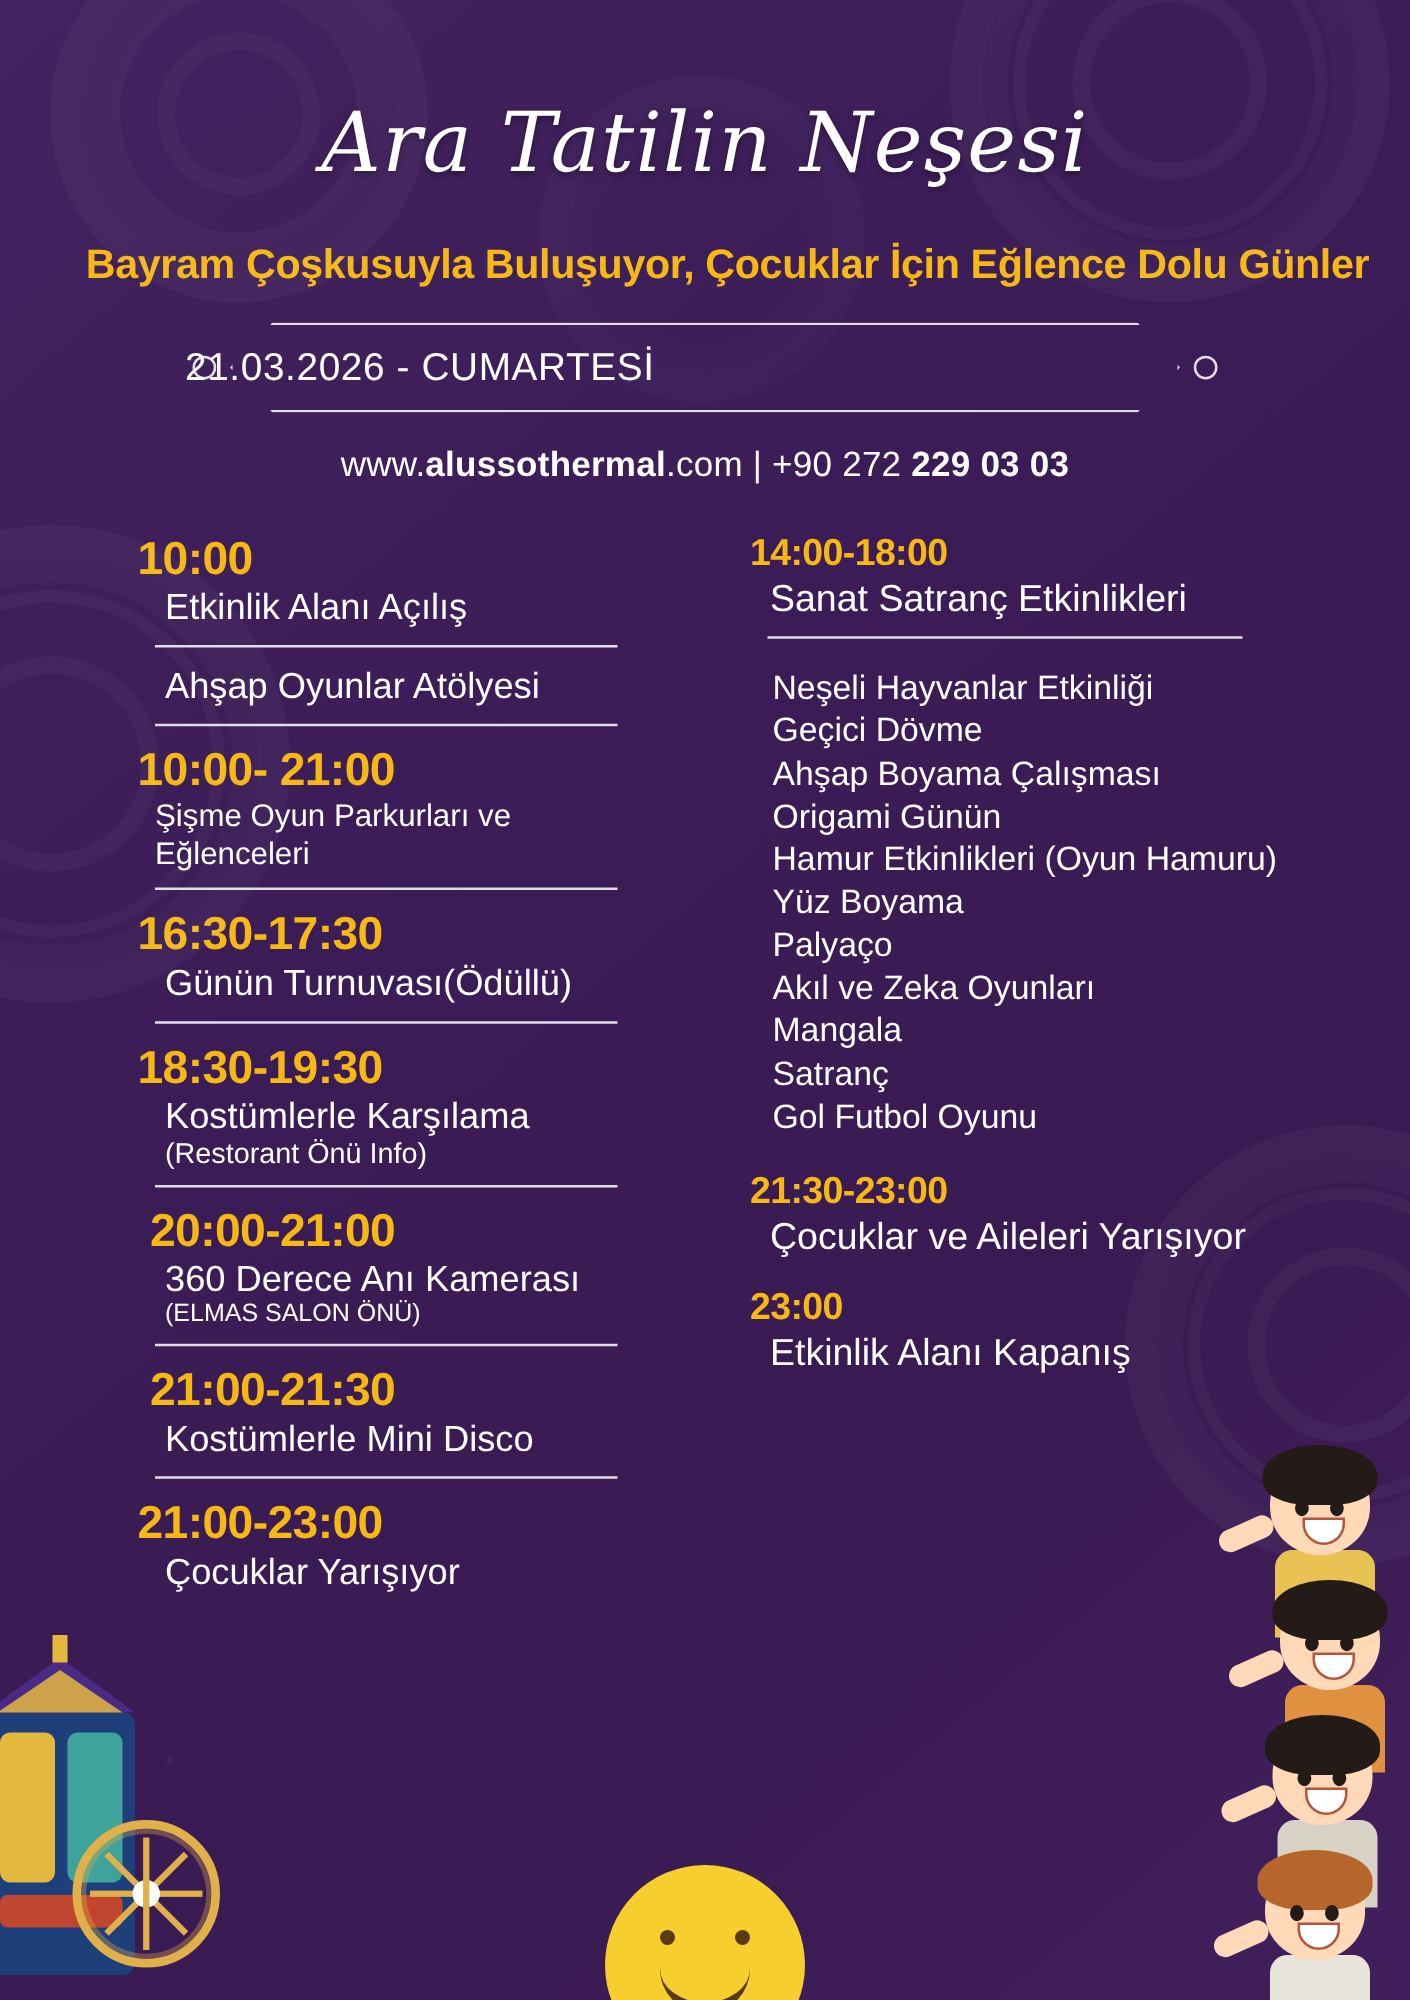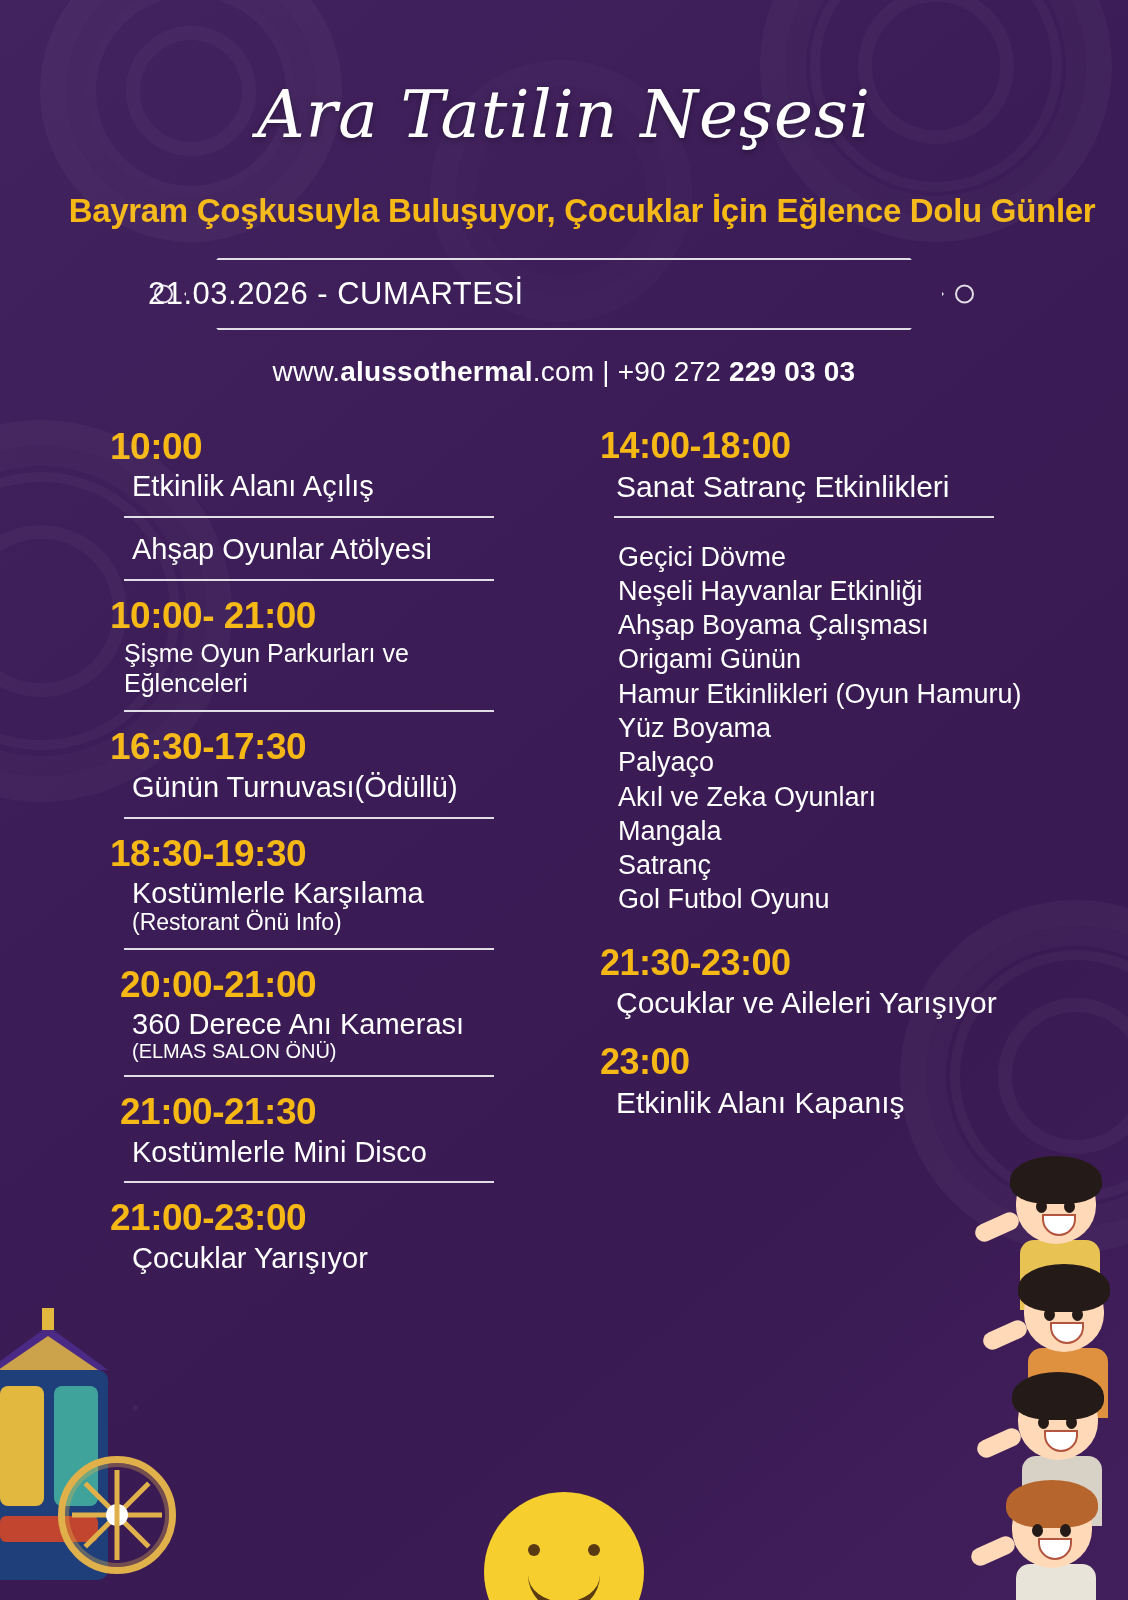--- a/index.html
+++ b/index.html
@@ -146,21 +146,21 @@
     height: 2px;
     background: rgba(255,255,255,.85);
     margin: 12px 0 14px 14px;
     width: 370px;
   }
 
   
   .rtime {
     color: #f5b815;
     font-weight: bold;
-    font-size: 36px;
+    font-size: 30px;
     line-height: 1.1;
     letter-spacing: -0.5px;
   }
   .rname {
     font-size: 30px;
     margin-top: 4px;
     padding-left: 16px;
     font-weight: 300;
   }
   .rrule {
@@ -425,22 +425,22 @@
 
     <div class="col right">
 
       <div class="block">
         <div class="rtime">14:00-18:00</div>
         <div class="rname">Sanat Satranç Etkinlikleri</div>
       </div>
       <div class="rrule"></div>
 
       <div class="wslist">
+        <div>Neşeli Hayvanlar Etkinliği</div>
         <div>Geçici Dövme</div>
-        <div>Neşeli Hayvanlar Etkinliği</div>
         <div>Ahşap Boyama Çalışması</div>
         <div>Origami Günün</div>
         <div>Hamur Etkinlikleri (Oyun Hamuru)</div>
         <div>Yüz Boyama</div>
         <div>Palyaço</div>
         <div>Akıl ve Zeka Oyunları</div>
         <div>Mangala</div>
         <div>Satranç</div>
         <div>Gol Futbol Oyunu</div>
       </div>

